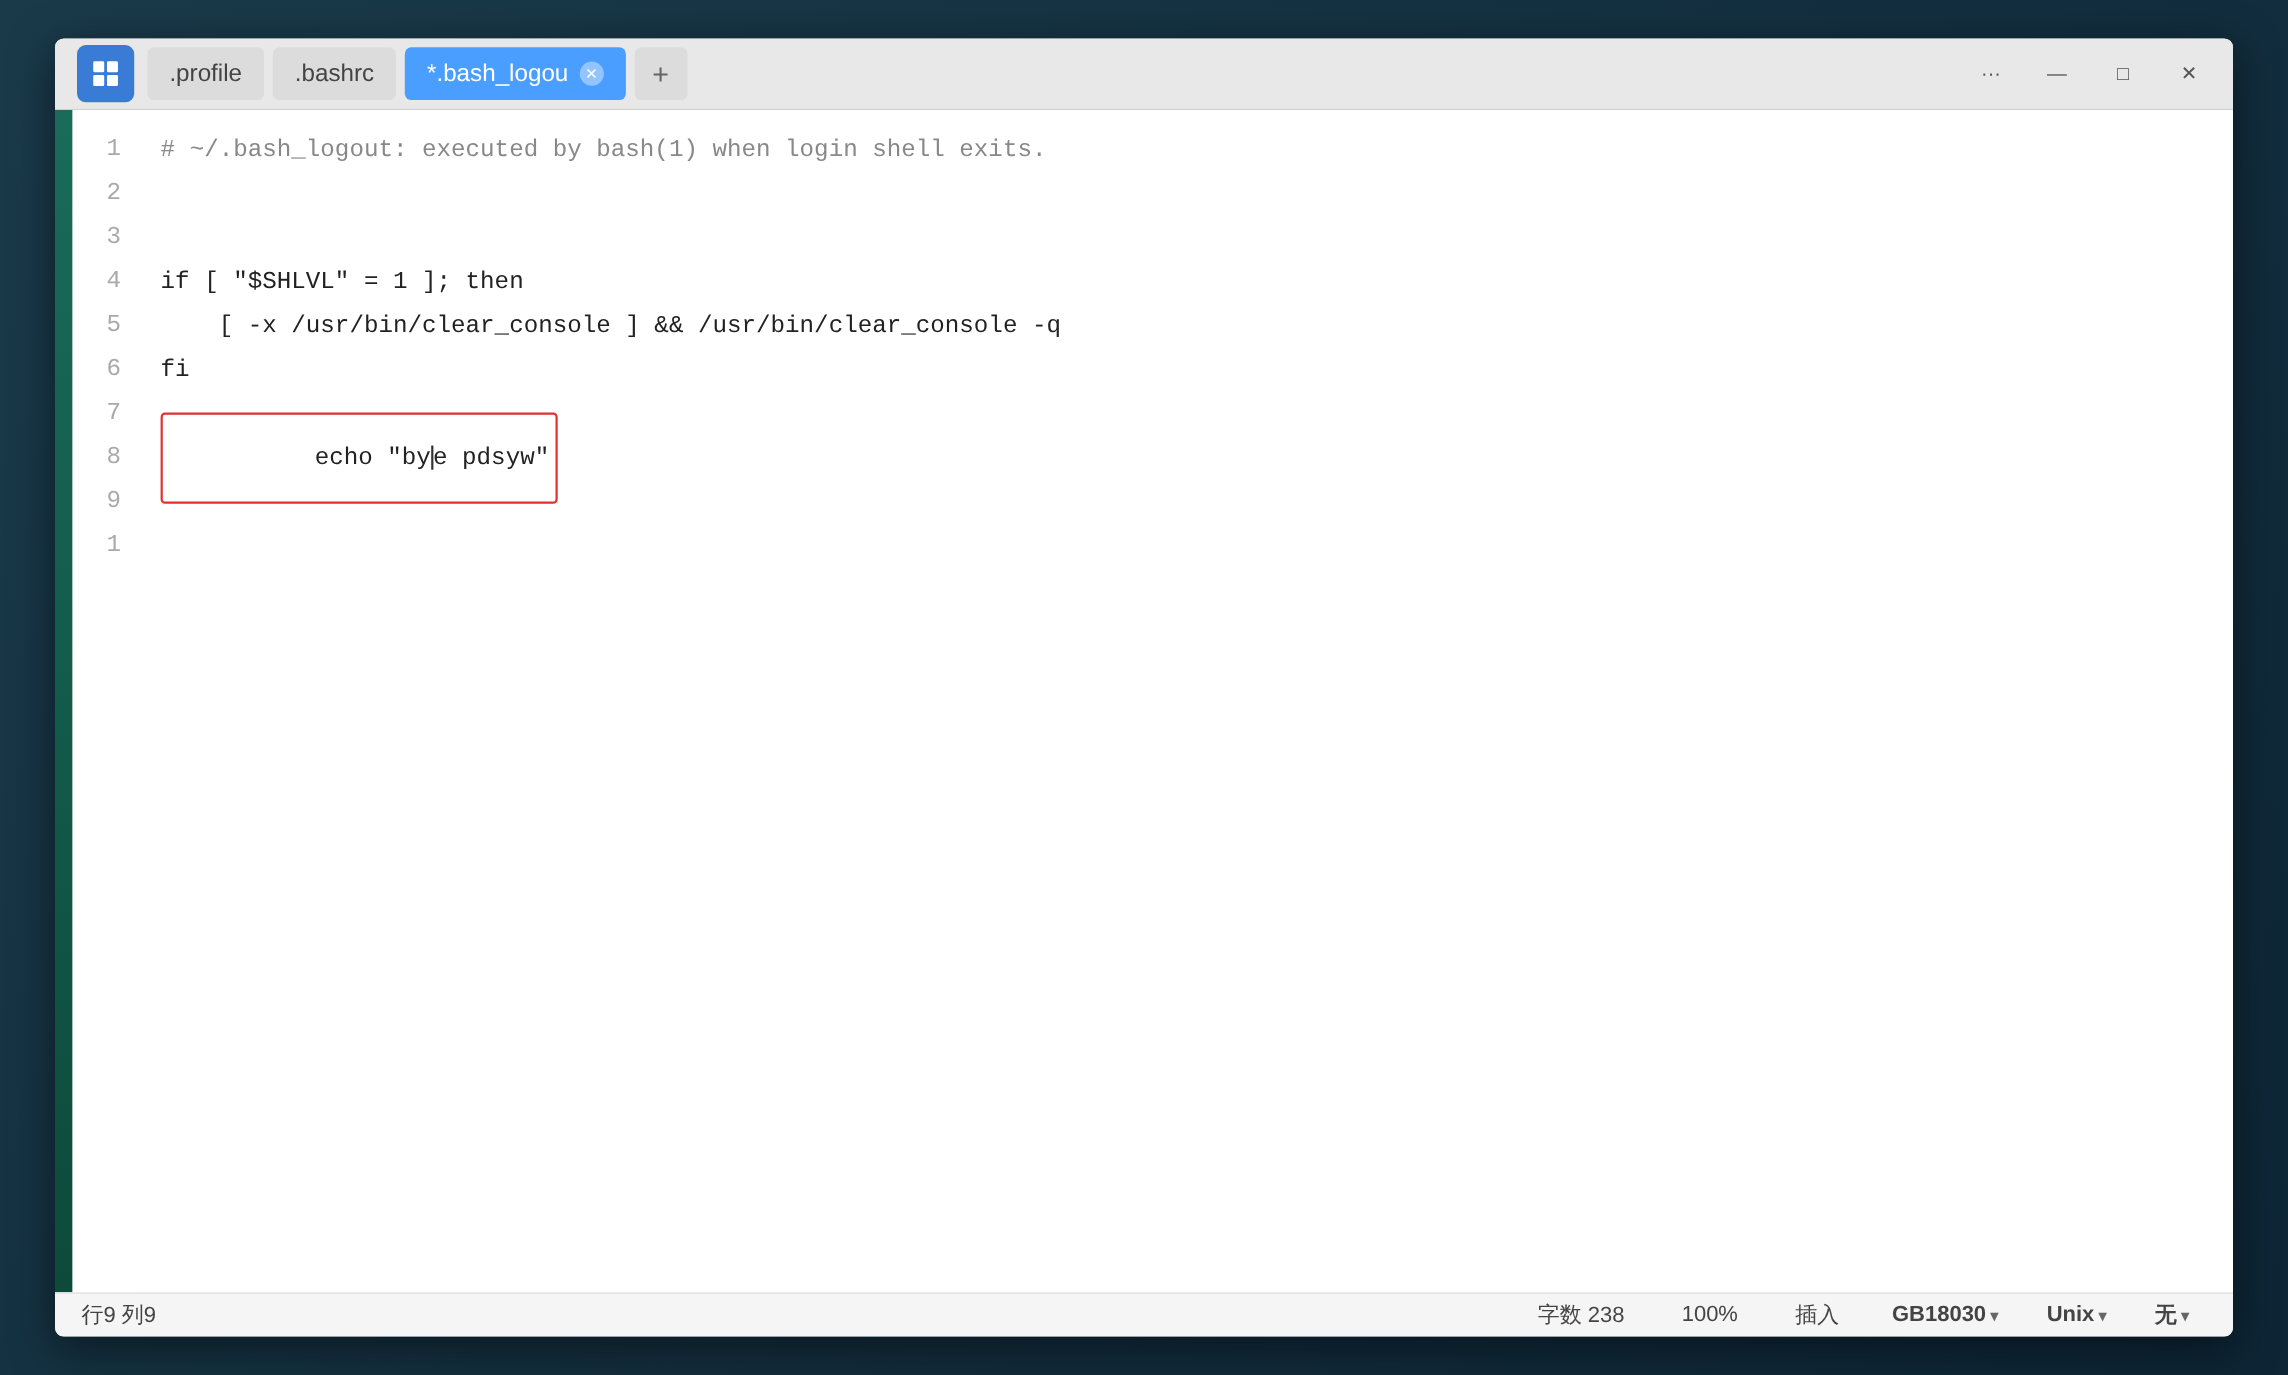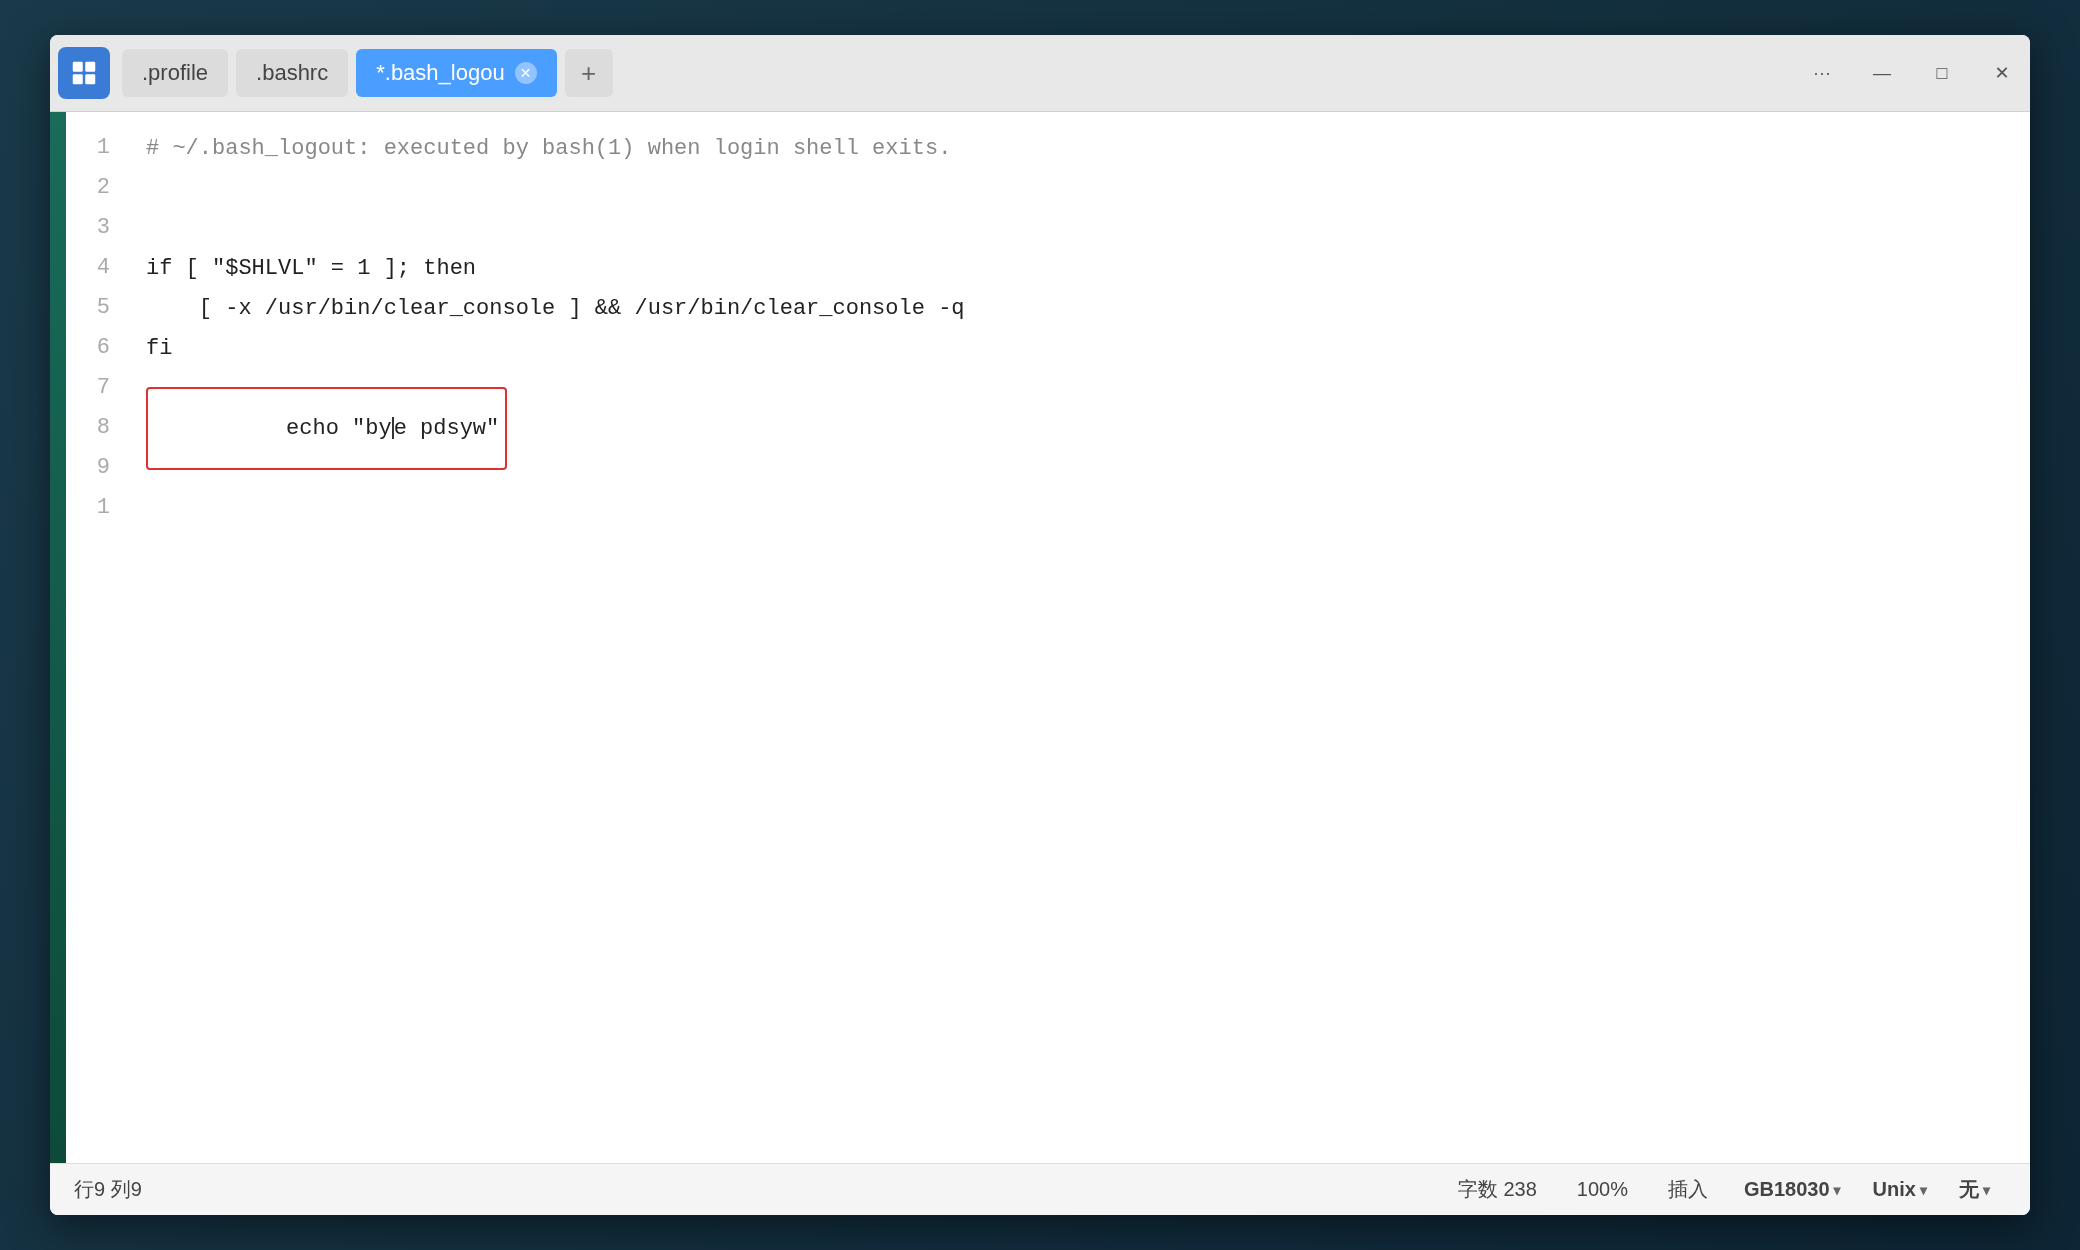--- a/index.html
+++ b/index.html
@@ -27,22 +27,22 @@
       display: flex;
       flex-direction: column;
       box-shadow: 0 10px 40px rgba(0,0,0,0.5);
     }
 
     
     .titlebar {
       background: #e8e8e8;
       display: flex;
       align-items: center;
-      height: 77px;
-      padding: 0 8px;
+      height: 65px;
+      padding: 0 20px;
       gap: 8px;
       border-bottom: 1px solid #d0d0d0;
       flex-shrink: 0;
     }
 
     .app-icon {
       width: 52px;
       height: 52px;
       background: #3a7bd5;
       border-radius: 8px;
@@ -186,27 +186,27 @@
       display: inline-block;
       width: 2px;
       height: 22px;
       background: #333;
       vertical-align: middle;
       margin: 0 0px;
     }
 
     
     .statusbar {
-      height: 52px;
+      height: 40px;
       background: #f5f5f5;
       border-top: 1px solid #ddd;
       display: flex;
       align-items: center;
       padding: 0 24px;
-      gap: 0;
+      gap: 12px;
       flex-shrink: 0;
     }
 
     .status-item {
       font-size: 20px;
       color: #444;
       padding: 0 20px;
       display: flex;
       align-items: center;
       gap: 6px;

